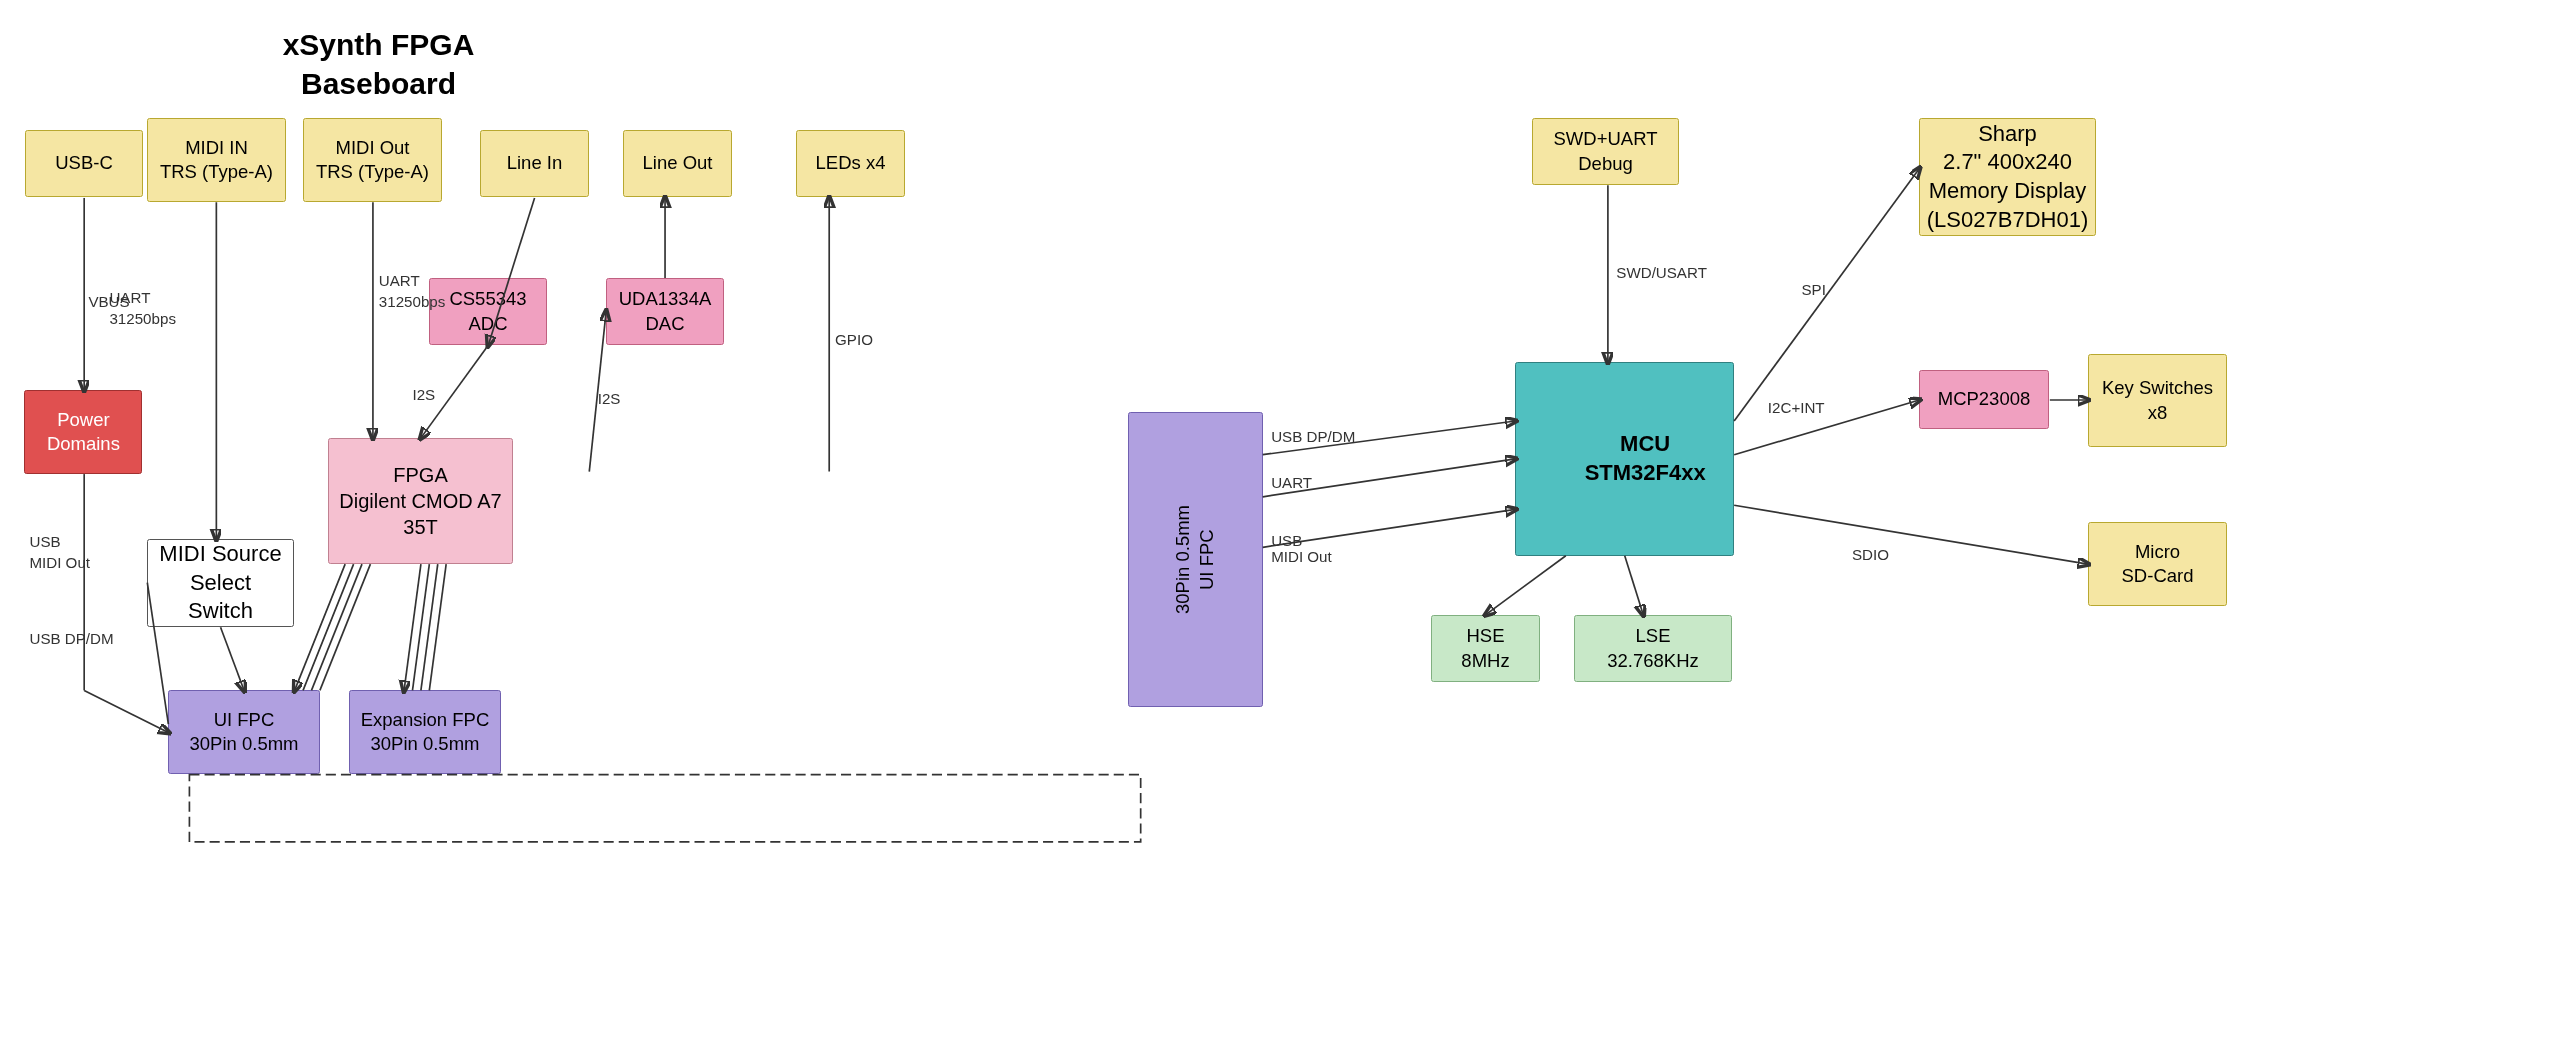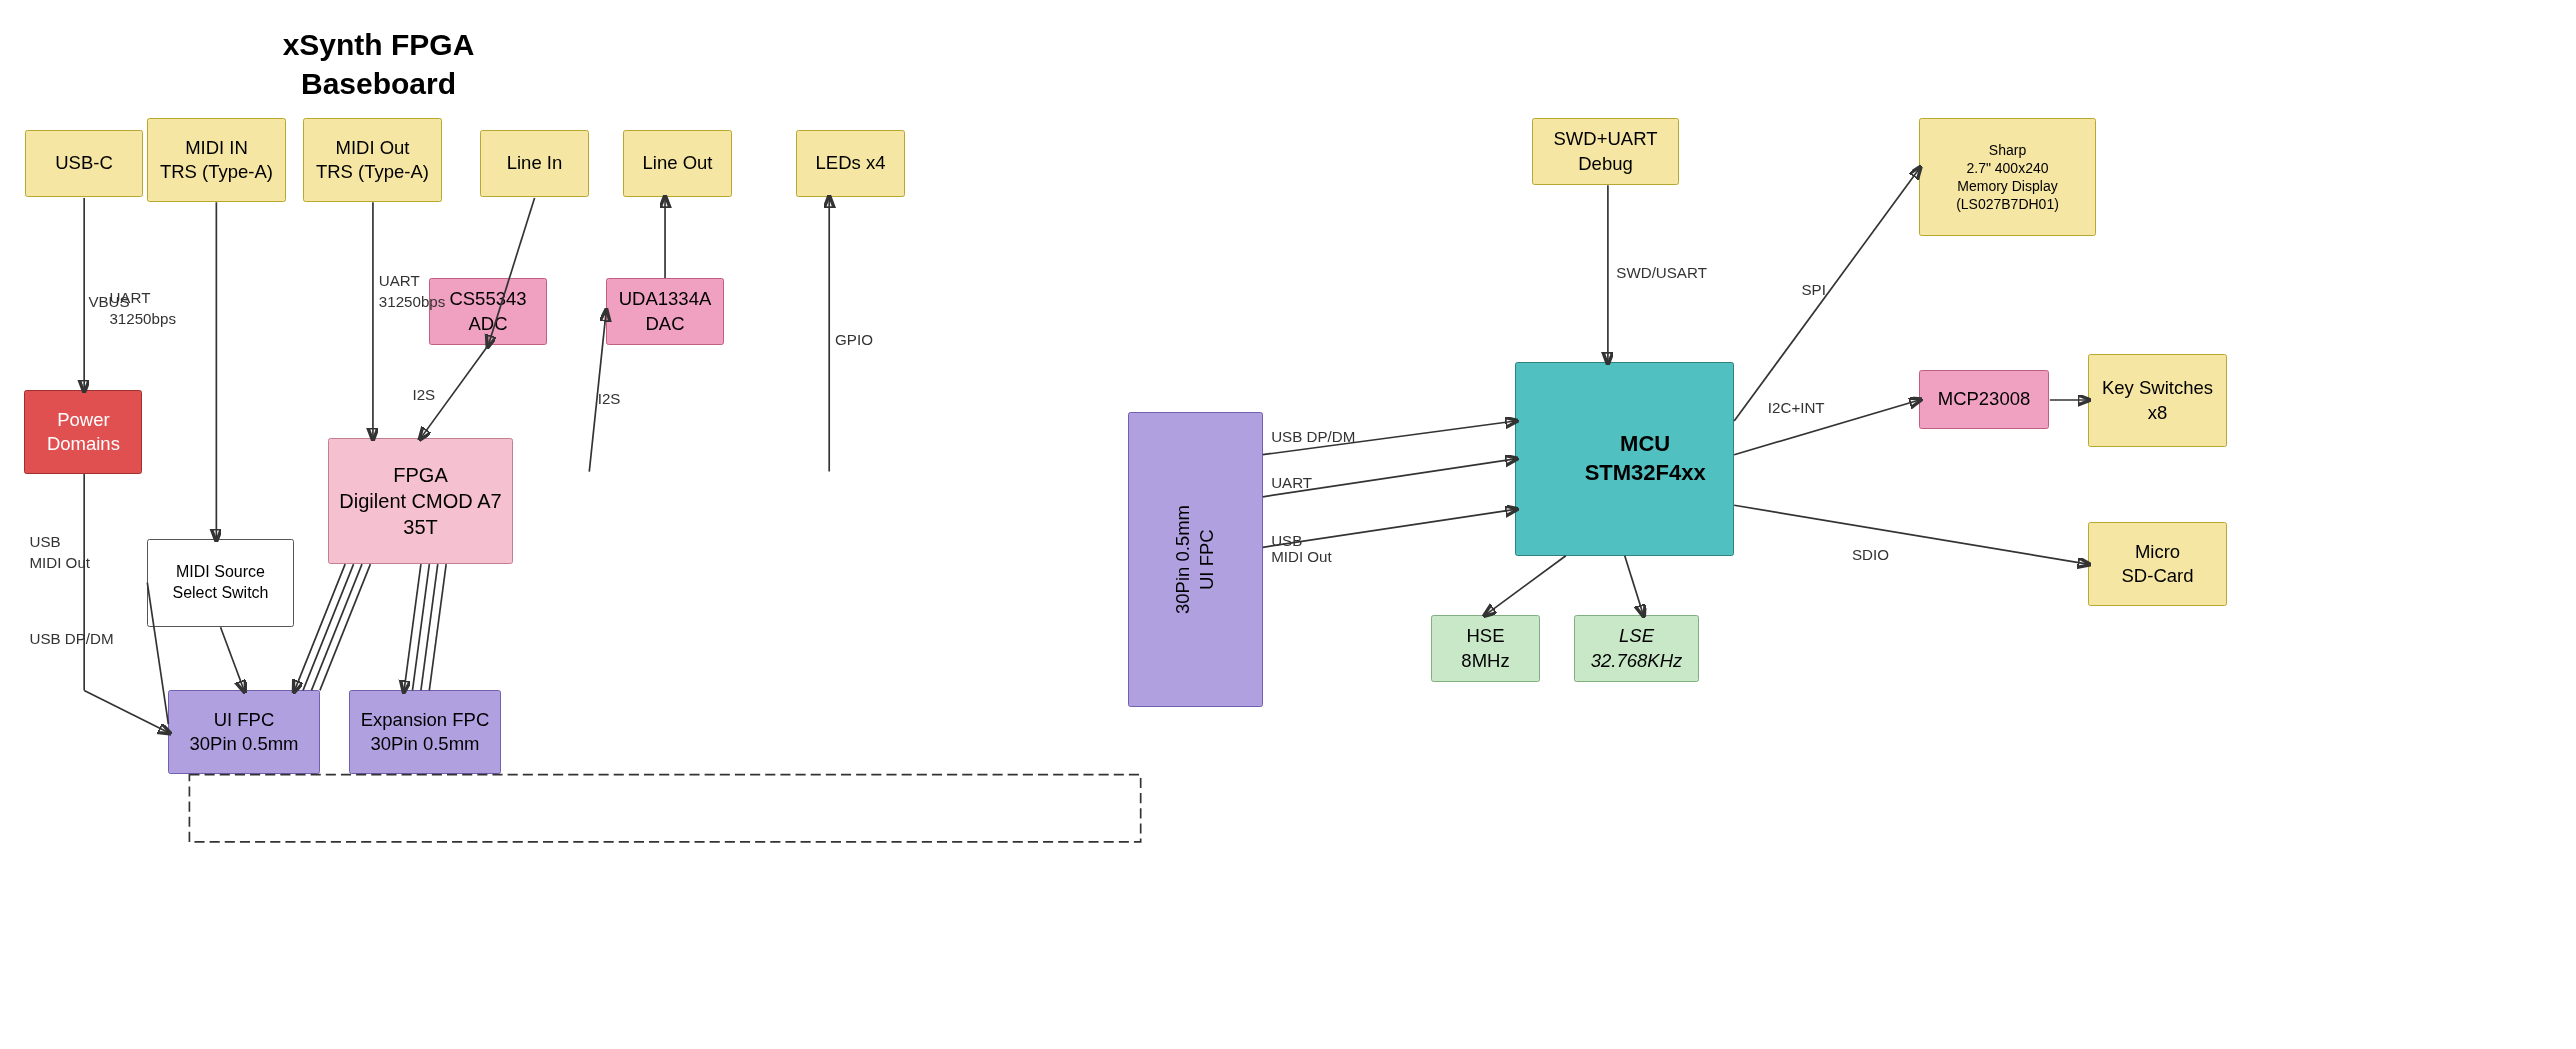--- a/index.html
+++ b/index.html
@@ -94,21 +94,21 @@
   </div>
 
   <div class="block block-yellow" style="left:796px; top:130px; width:109px; height:67px;">
     <span>LEDs x4</span>
   </div>
 
   <div class="block block-red" style="left:24.4px; top:390px; width:118px; height:84px;">
     <span>Power<br>Domains</span>
   </div>
 
-  <div class="block block-white" style="left:147px; top:539px; width:147px; height:88px; font-size:16px;">
+  <div class="block block-white" style="left:147px; top:539px; width:147px; height:88px; font-size:22px;">
     <span>MIDI Source<br>Select Switch</span>
   </div>
 
   <div class="block block-pink" style="left:429px; top:278px; width:118px; height:67px;">
     <span>CS55343<br>ADC</span>
   </div>
 
   <div class="block block-pink" style="left:606px; top:278px; width:118px; height:67px;">
     <span>UDA1334A<br>DAC</span>
   </div>
@@ -130,37 +130,37 @@
   </div>
 
   <div class="block block-teal" style="left:1515px; top:362px; width:219px; height:194px;padding-left:48px;">
     <span>MCU<br>STM32F4xx</span>
   </div>
 
   <div class="block block-yellow" style="left:1532px; top:118px; width:147px; height:67px;">
     <span>SWD+UART<br>Debug</span>
   </div>
 
-  <div class="block block-yellow" style="left:1919px; top:118px; width:177px; height:118px; font-size:14px;">
+  <div class="block block-yellow" style="left:1919px; top:118px; width:177px; height:118px; font-size:22px;">
     <span>Sharp<br>2.7" 400x240<br>Memory Display<br>(LS027B7DH01)</span>
   </div>
 
   <div class="block block-pink" style="left:1919px; top:370px; width:130px; height:59px;">
     <span>MCP23008</span>
   </div>
 
   <div class="block block-yellow" style="left:2088px; top:354px; width:139px; height:93px;">
     <span>Key Switches<br>x8</span>
   </div>
 
   <div class="block block-light-green" style="left:1431px; top:615px; width:109px; height:67px;">
     <span>HSE<br>8MHz</span>
   </div>
 
-  <div class="block block-light-green" style="left:1574px; top:615px; width:125px; height:67px;font-style:italic;">
+  <div class="block block-light-green" style="left:1574px; top:615px; width:158px; height:67px;">
     <span>LSE<br>32.768KHz</span>
   </div>
 
   <div class="block block-yellow" style="left:2088px; top:522px; width:139px; height:84px;">
     <span>Micro<br>SD-Card</span>
   </div>
 
   <svg class="lines" viewBox="0 0 3060 1247" width="2576" height="1050">
 
     <defs>

